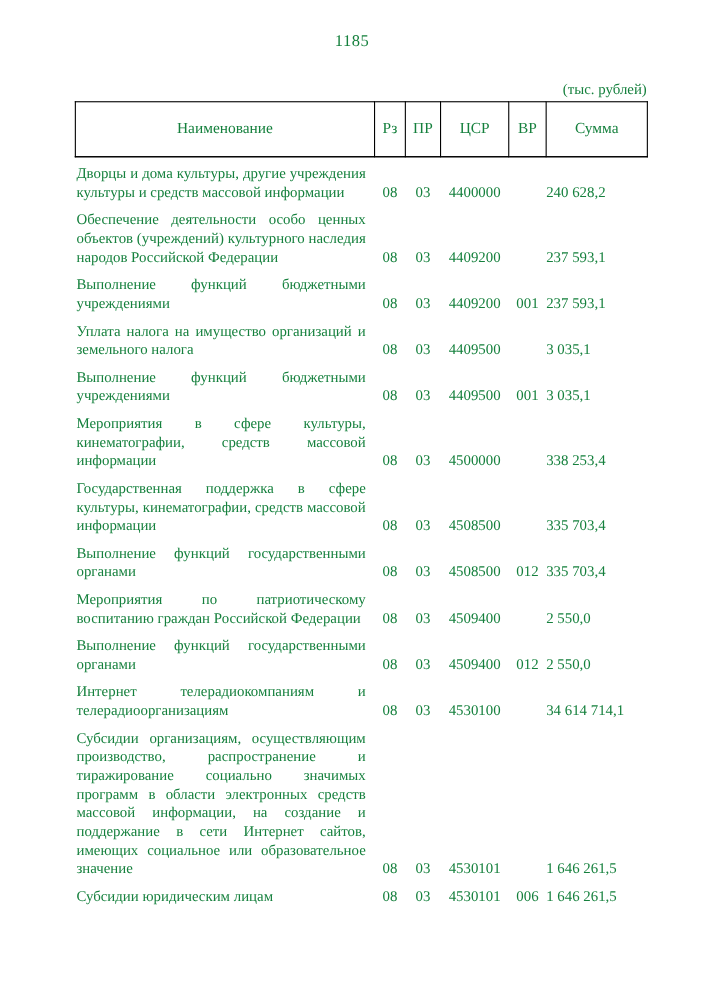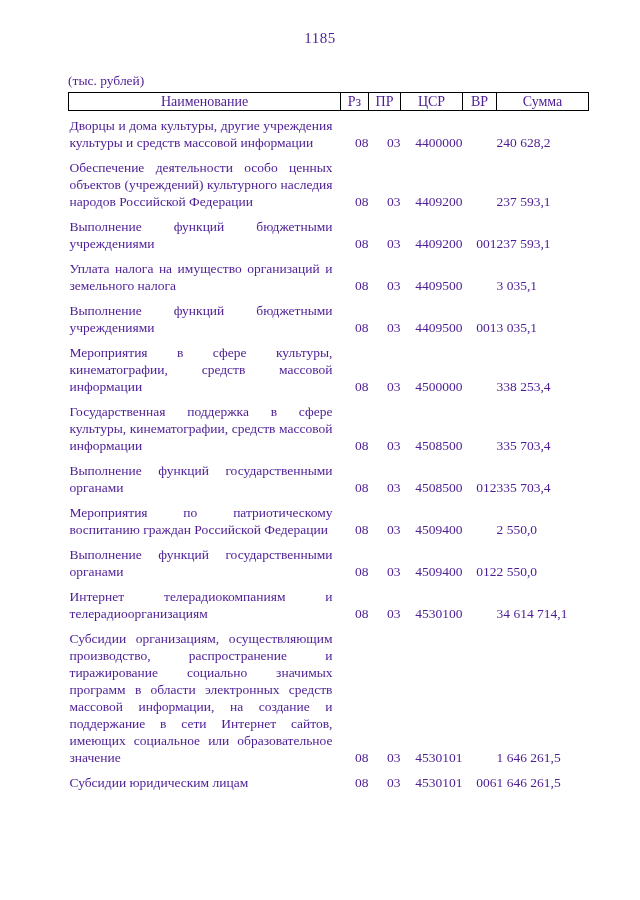--- a/index.html
+++ b/index.html
@@ -5,64 +5,64 @@
   html, body {
     margin: 0;
     padding: 0;
     background: #ffffff;
   }
   .page {
     position: relative;
     width: 640px;
     height: 900px;
     background: #ffffff;
-    color: #4c1d95;
+    color: #15803d;
     font-family: "Liberation Serif", "DejaVu Serif", serif;
     overflow: hidden;
     box-sizing: border-box;
   }
   .page-number {
     padding-top: 30px;
     text-align: center;
     font-size: 15px;
     letter-spacing: 0.5px;
   }
   .units-note {
     width: 520px;
     margin: 26px 18px 3px 68px;
-    text-align: left;
+    text-align: right;
     font-size: 13.5px;
   }
   table.budget-table {
     width: 520px;
     margin-left: 68px;
     border-collapse: collapse;
     font-size: 13.5px;
     line-height: 17px;
     table-layout: fixed;
   }
   thead th {
     border: 1px solid #000000;
     font-weight: normal;
     font-size: 14px;
     text-align: center;
-    padding: 0 2px;
+    padding: 16px 2px;
     vertical-align: middle;
   }
   tbody td {
     vertical-align: bottom;
     padding: 6px 0 2px 0;
   }
   td.c-name {
     text-align: justify;
     padding-left: 1px;
     padding-right: 8px;
   }
   td.c-rz, td.c-pr, td.c-csr, td.c-vr {
-    text-align: right;
+    text-align: center;
     white-space: nowrap;
   }
   td.c-sum {
     text-align: left;
     white-space: nowrap;
     padding-right: 2px;
   }
 </style>
 </head>
 <body>

